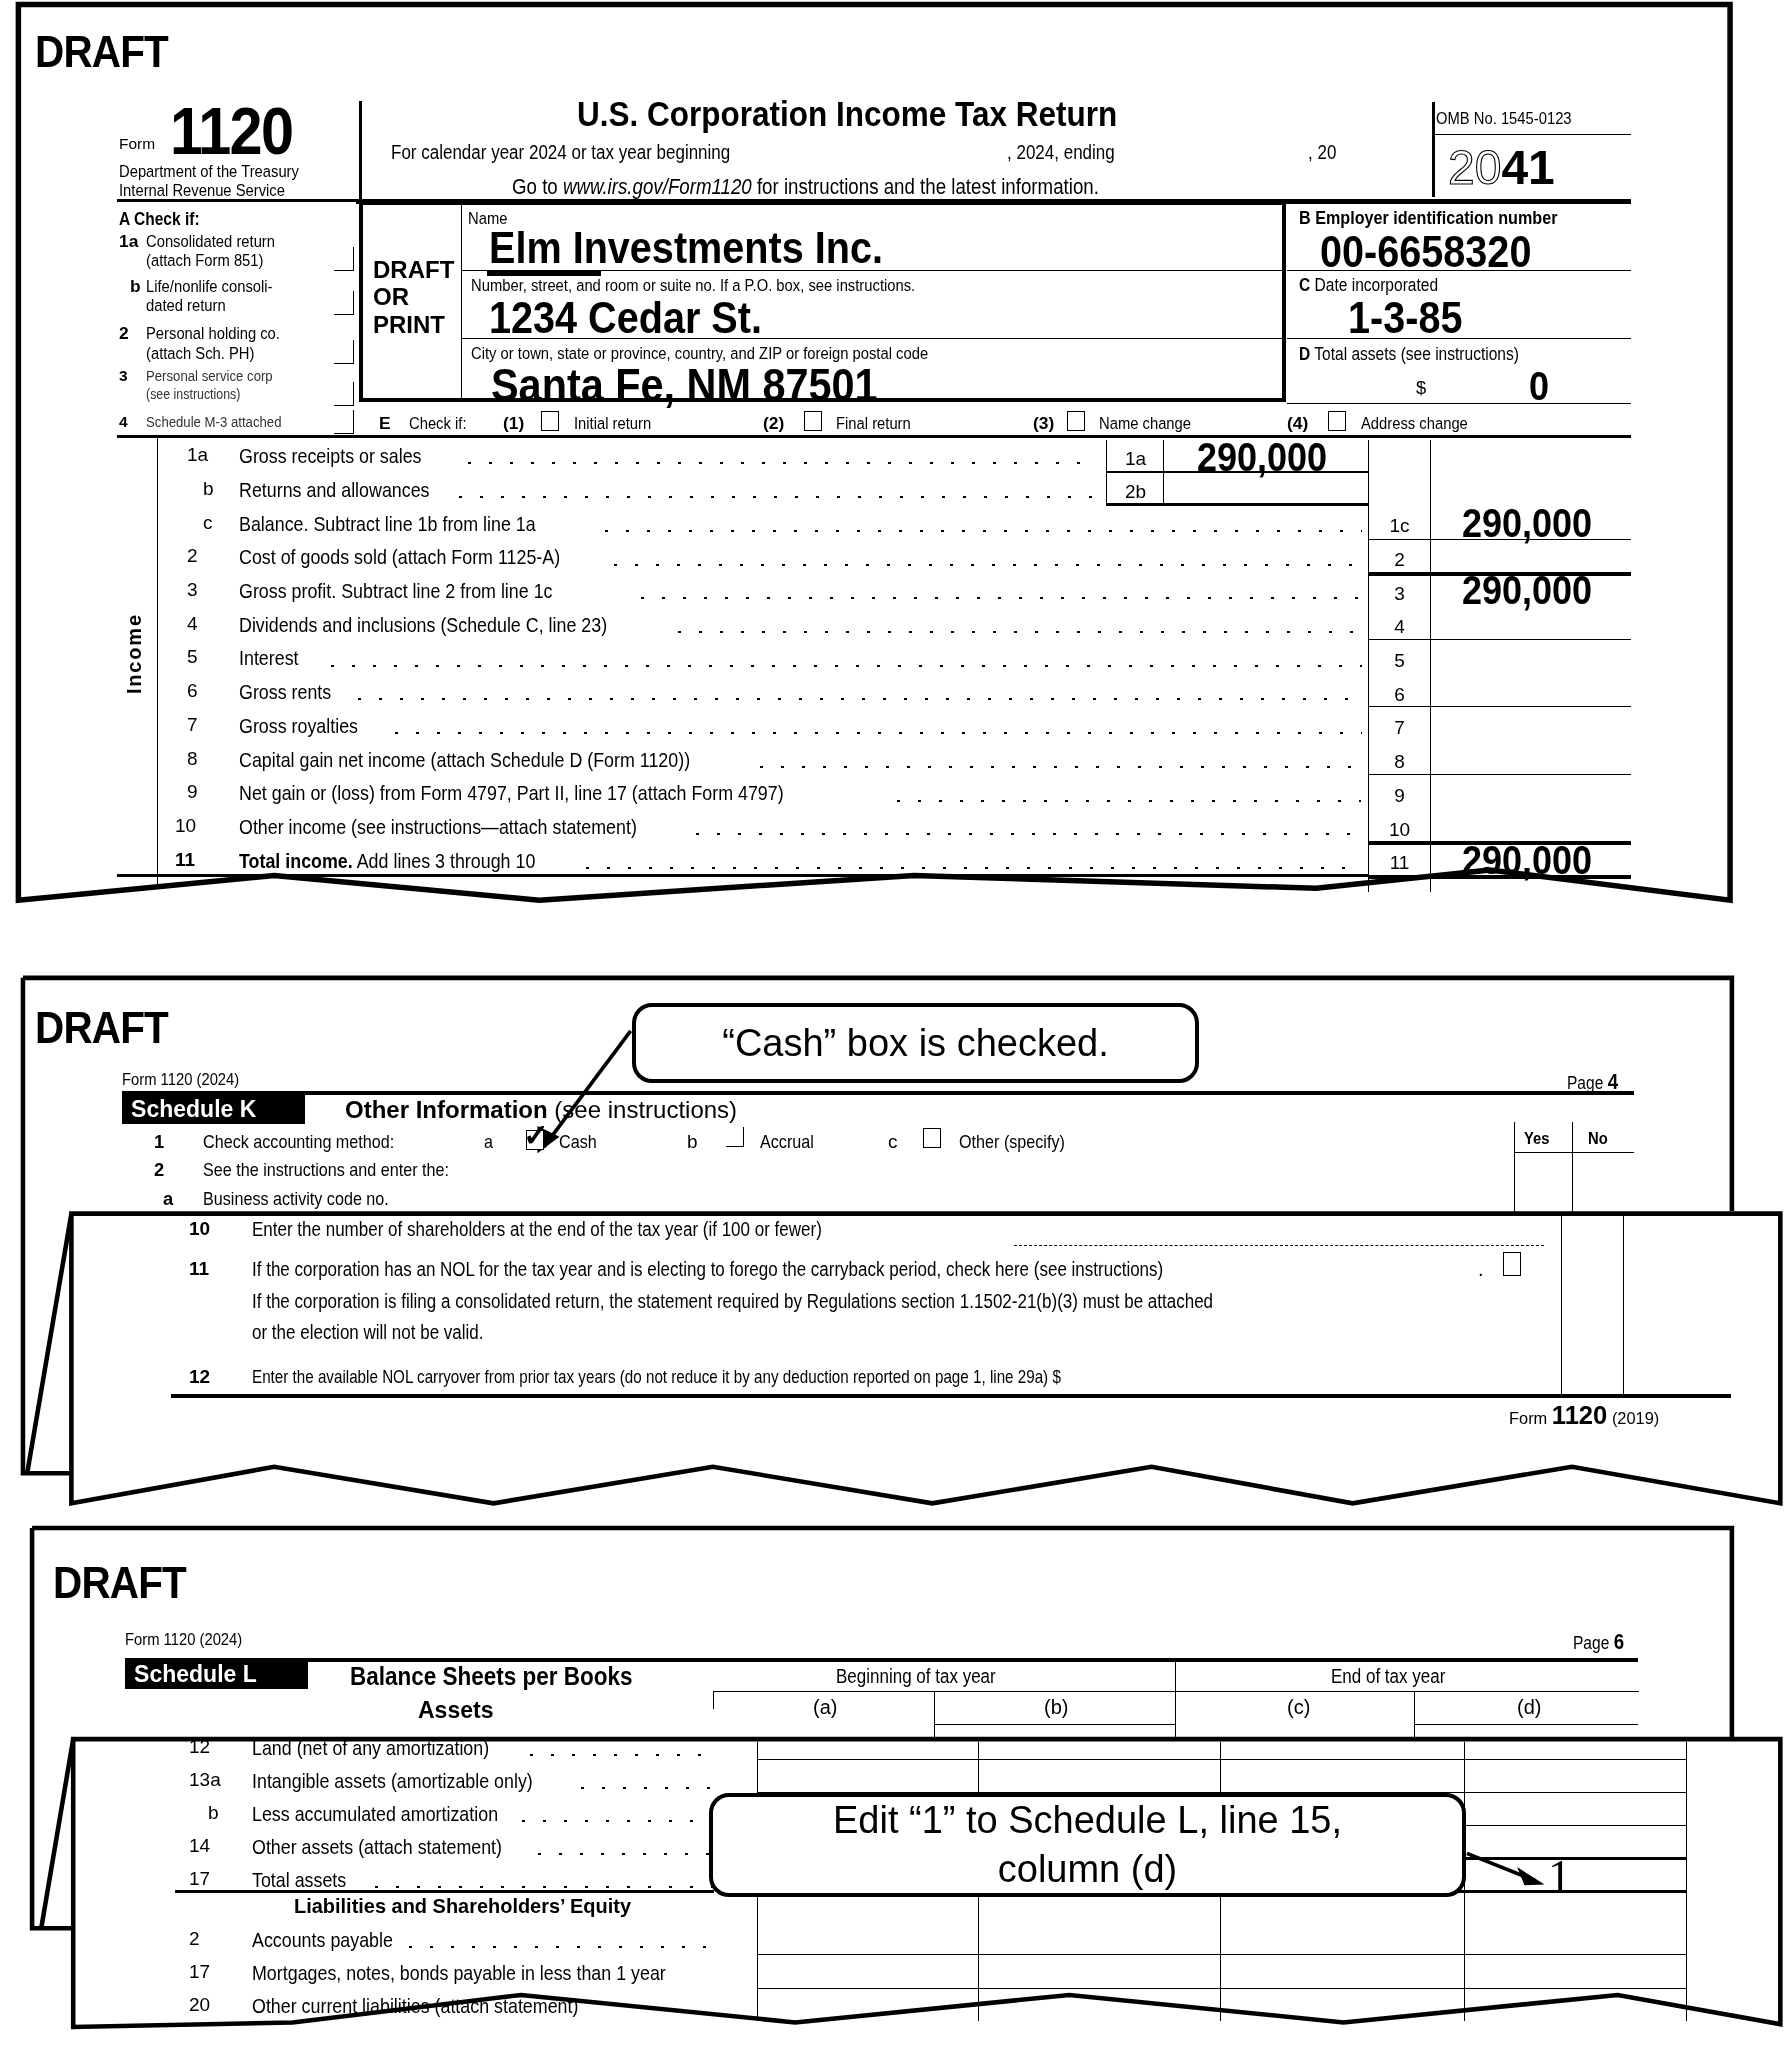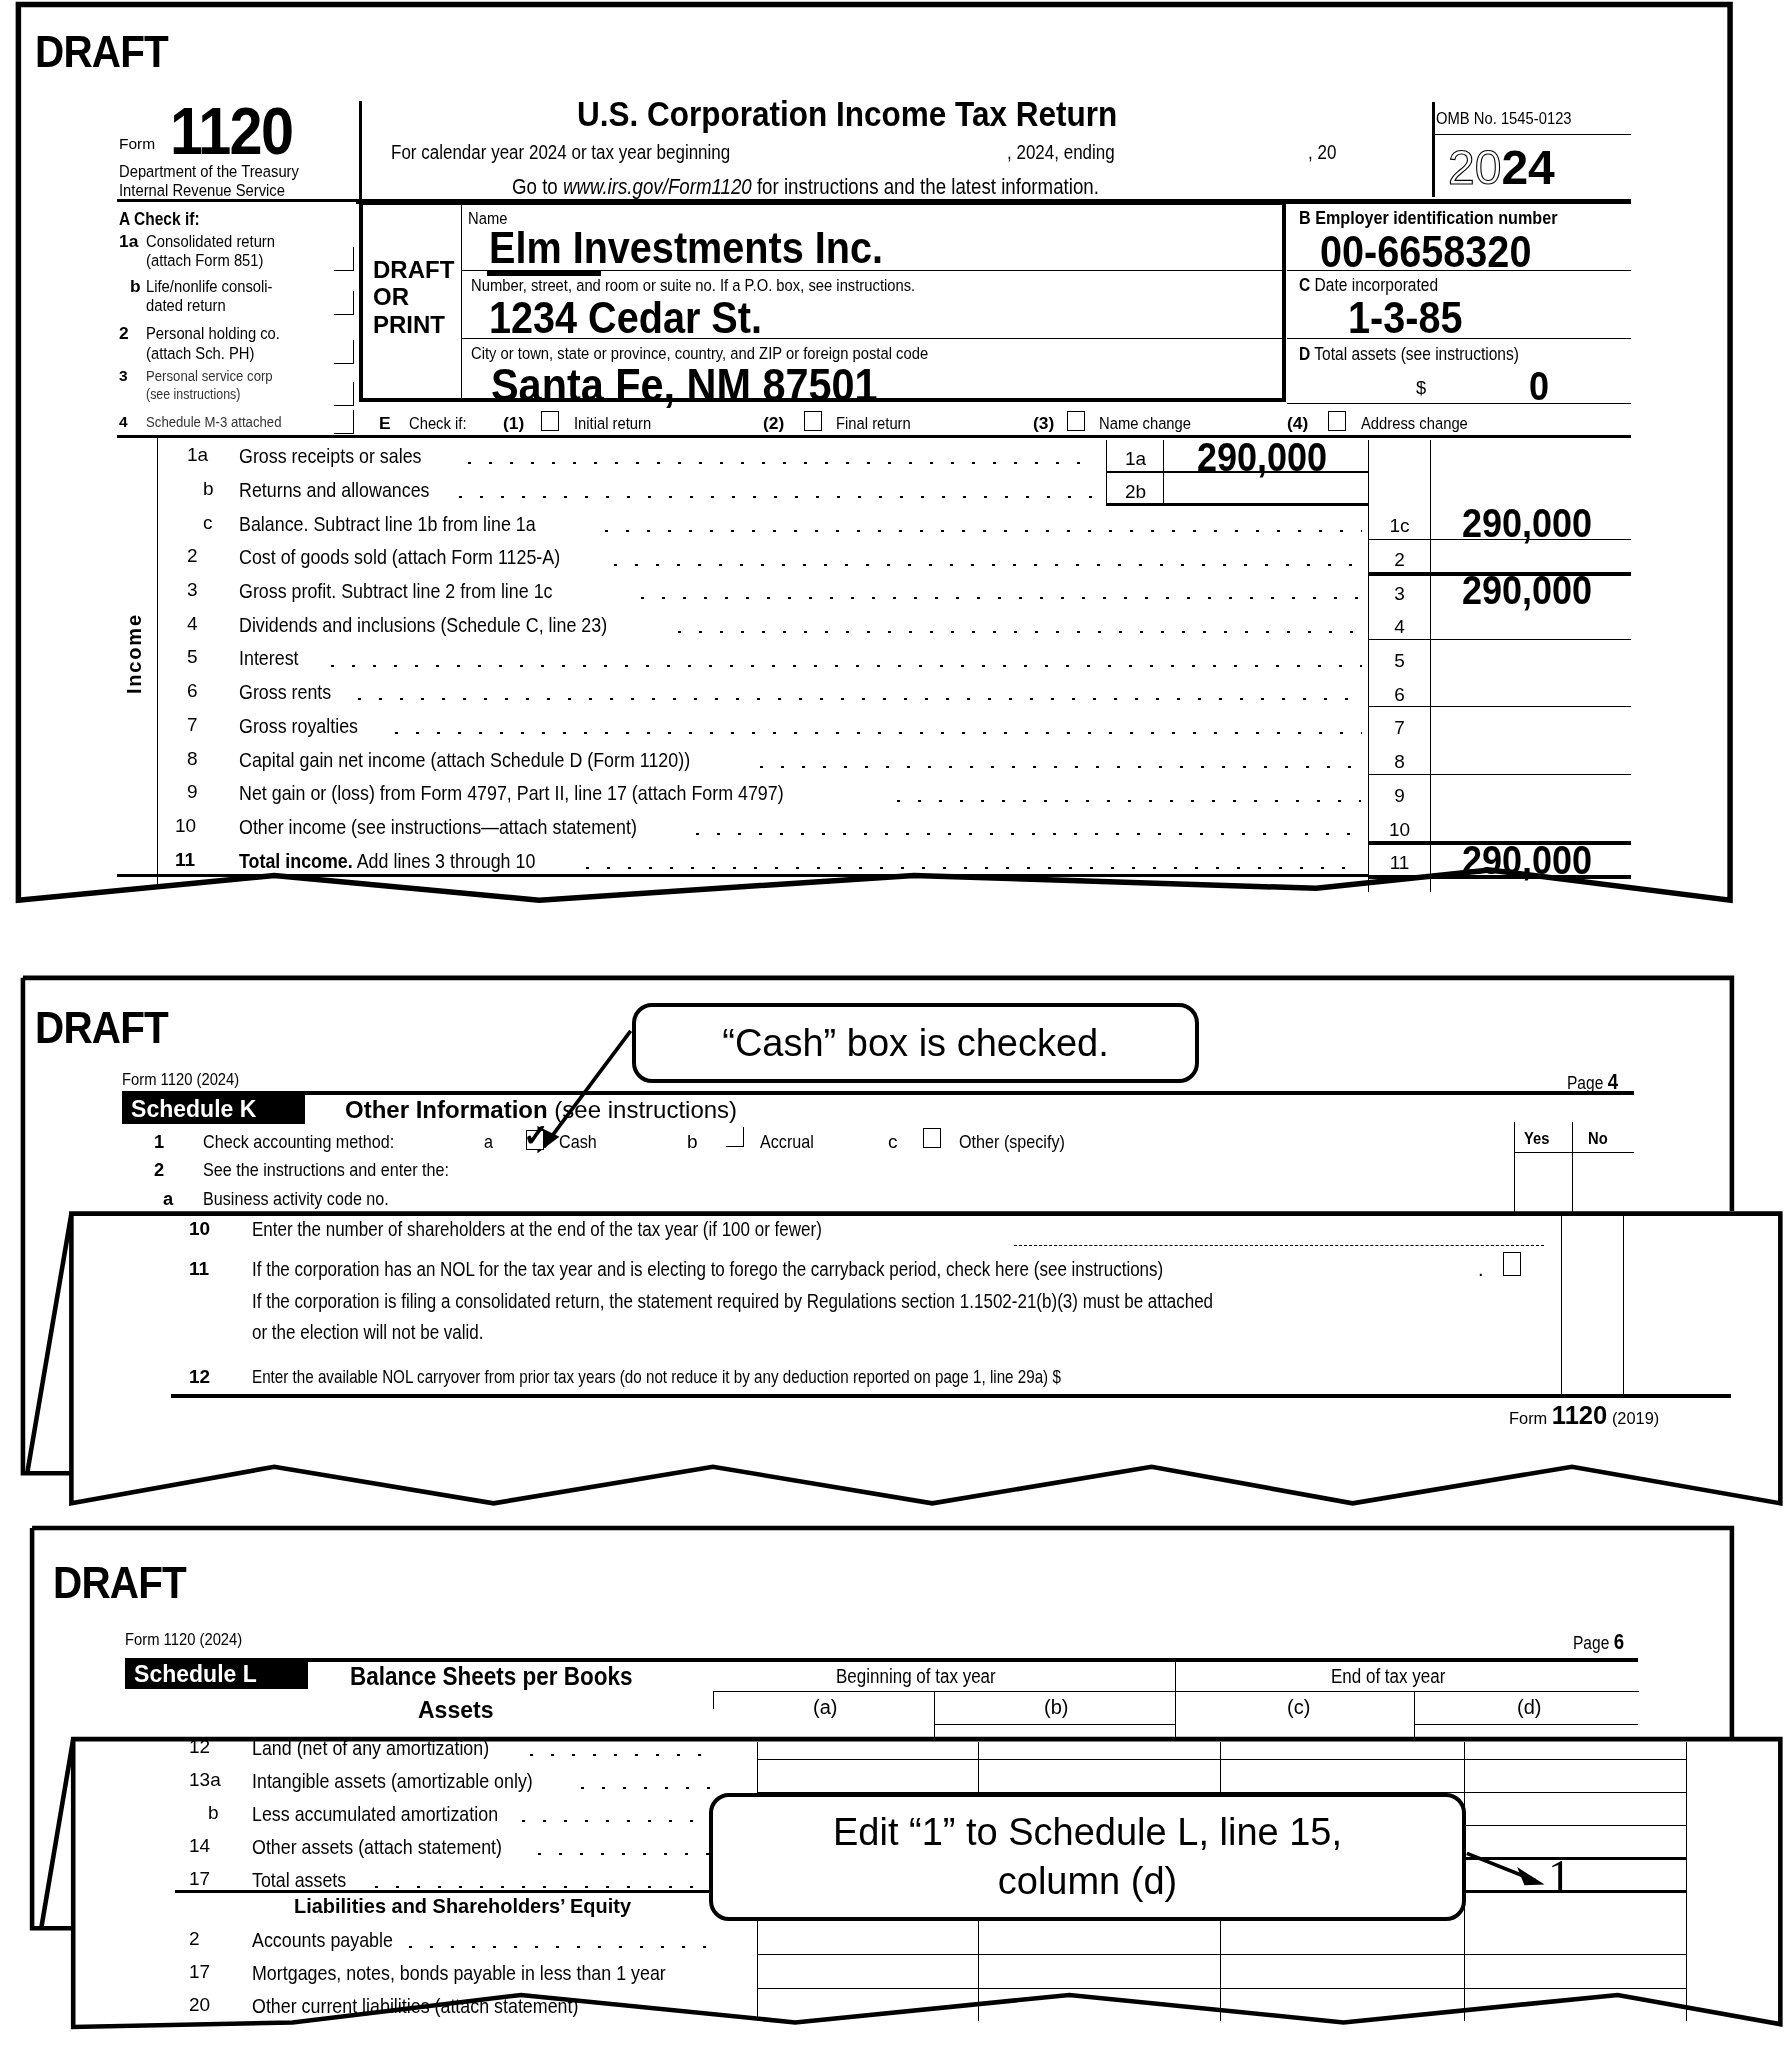--- a/index.html
+++ b/index.html
@@ -58,21 +58,21 @@
 
 <div class="t bold" style="left:577px; top:94px; font-size:35px; transform:scaleX(0.9); transform-origin:left top;">U.S. Corporation Income Tax Return</div>
 <div class="t narrow" style="left:391px; top:141px; font-size:20px;">For calendar year 2024 or tax year beginning</div>
 <div class="t narrow" style="left:1007px; top:141px; font-size:20px;">, 2024, ending</div>
 <div class="t narrow" style="left:1308px; top:141px; font-size:20px;">, 20</div>
 <div class="t narrow" style="left:512px; top:174px; font-size:22px;"><span>Go to </span><i>www.irs.gov/Form1120</i><span> for instructions and the latest information.</span></div>
 
 <div class="vline" style="left:1432px; top:102px; height:95px; width:2.7px;"></div>
 <div class="t narrow" style="left:1436px; top:108px; font-size:17.4px;">OMB No. 1545-0123</div>
 <div class="hline" style="left:1435px; top:134px; width:196px;"></div>
-<div class="t" style="left:1448px; top:144px; font-size:48px; line-height:48px;"><span class="year-outline">20</span><span class="bold">24</span></div>
+<div class="t" style="left:1448px; top:144px; font-size:48px; line-height:48px;"><span class="year-outline">20</span><span class="bold">41</span></div>
 
 <div class="hline" style="left:356px; top:199px; width:1275px; height:4.6px;"></div>
 
 <div class="t bold narrow" style="left:119px; top:208px; font-size:18.3px;">A  Check if:</div>
 <div>
   <div class="t bold" style="left:119px; top:231px; font-size:17.4px;">1a</div>
   <div class="t narrow" style="left:146px; top:231px; font-size:17.4px;">Consolidated return</div>
   <div class="t narrow" style="left:146px; top:250px; font-size:17.4px;">(attach Form 851)</div>
   <div class="cb-open" style="left:334px; top:247px;"></div>
 
@@ -339,18 +339,18 @@
     <div class="t narrow" style="left: 252px; top: 1928px; font-size: 21px;">Accounts payable</div>
     <div class="dots" style="left: 400px; top: 1945px; width: 312px;"></div>
     <div class="t" style="left: 189px; top: 1961px; font-size: 19px;">17</div>
     <div class="t narrow" style="left: 252px; top: 1961px; font-size: 21px;">Mortgages, notes, bonds payable in less than 1 year</div>
     <div class="t" style="left: 189px; top: 1994px; font-size: 19px;">20</div>
     <div class="t narrow" style="left: 252px; top: 1994px; font-size: 21px;">Other current liabilities (attach statement)</div>
   </div>
 
 <div class="t bold" style="left:294px; top:1894px; font-size:21px; transform:scaleX(0.95); transform-origin:left top;">Liabilities and Shareholders’ Equity</div>
 
-<div class="callout" style="left:709px; top:1793px; width:757px; height:128px; font-size:38px; line-height:49px; flex-direction:column;">
+<div class="callout" style="left:709px; top:1793px; width:757px; height:104px; font-size:38px; line-height:49px; flex-direction:column;">
   <div>Edit “1” to Schedule L, line 15,</div>
   <div>column (d)</div>
 </div>
 <div class="t" style="left:1548px; top:1850px; font-size:46px; font-family:'Liberation Serif', serif;">1</div>
 
 
 </body></html>

